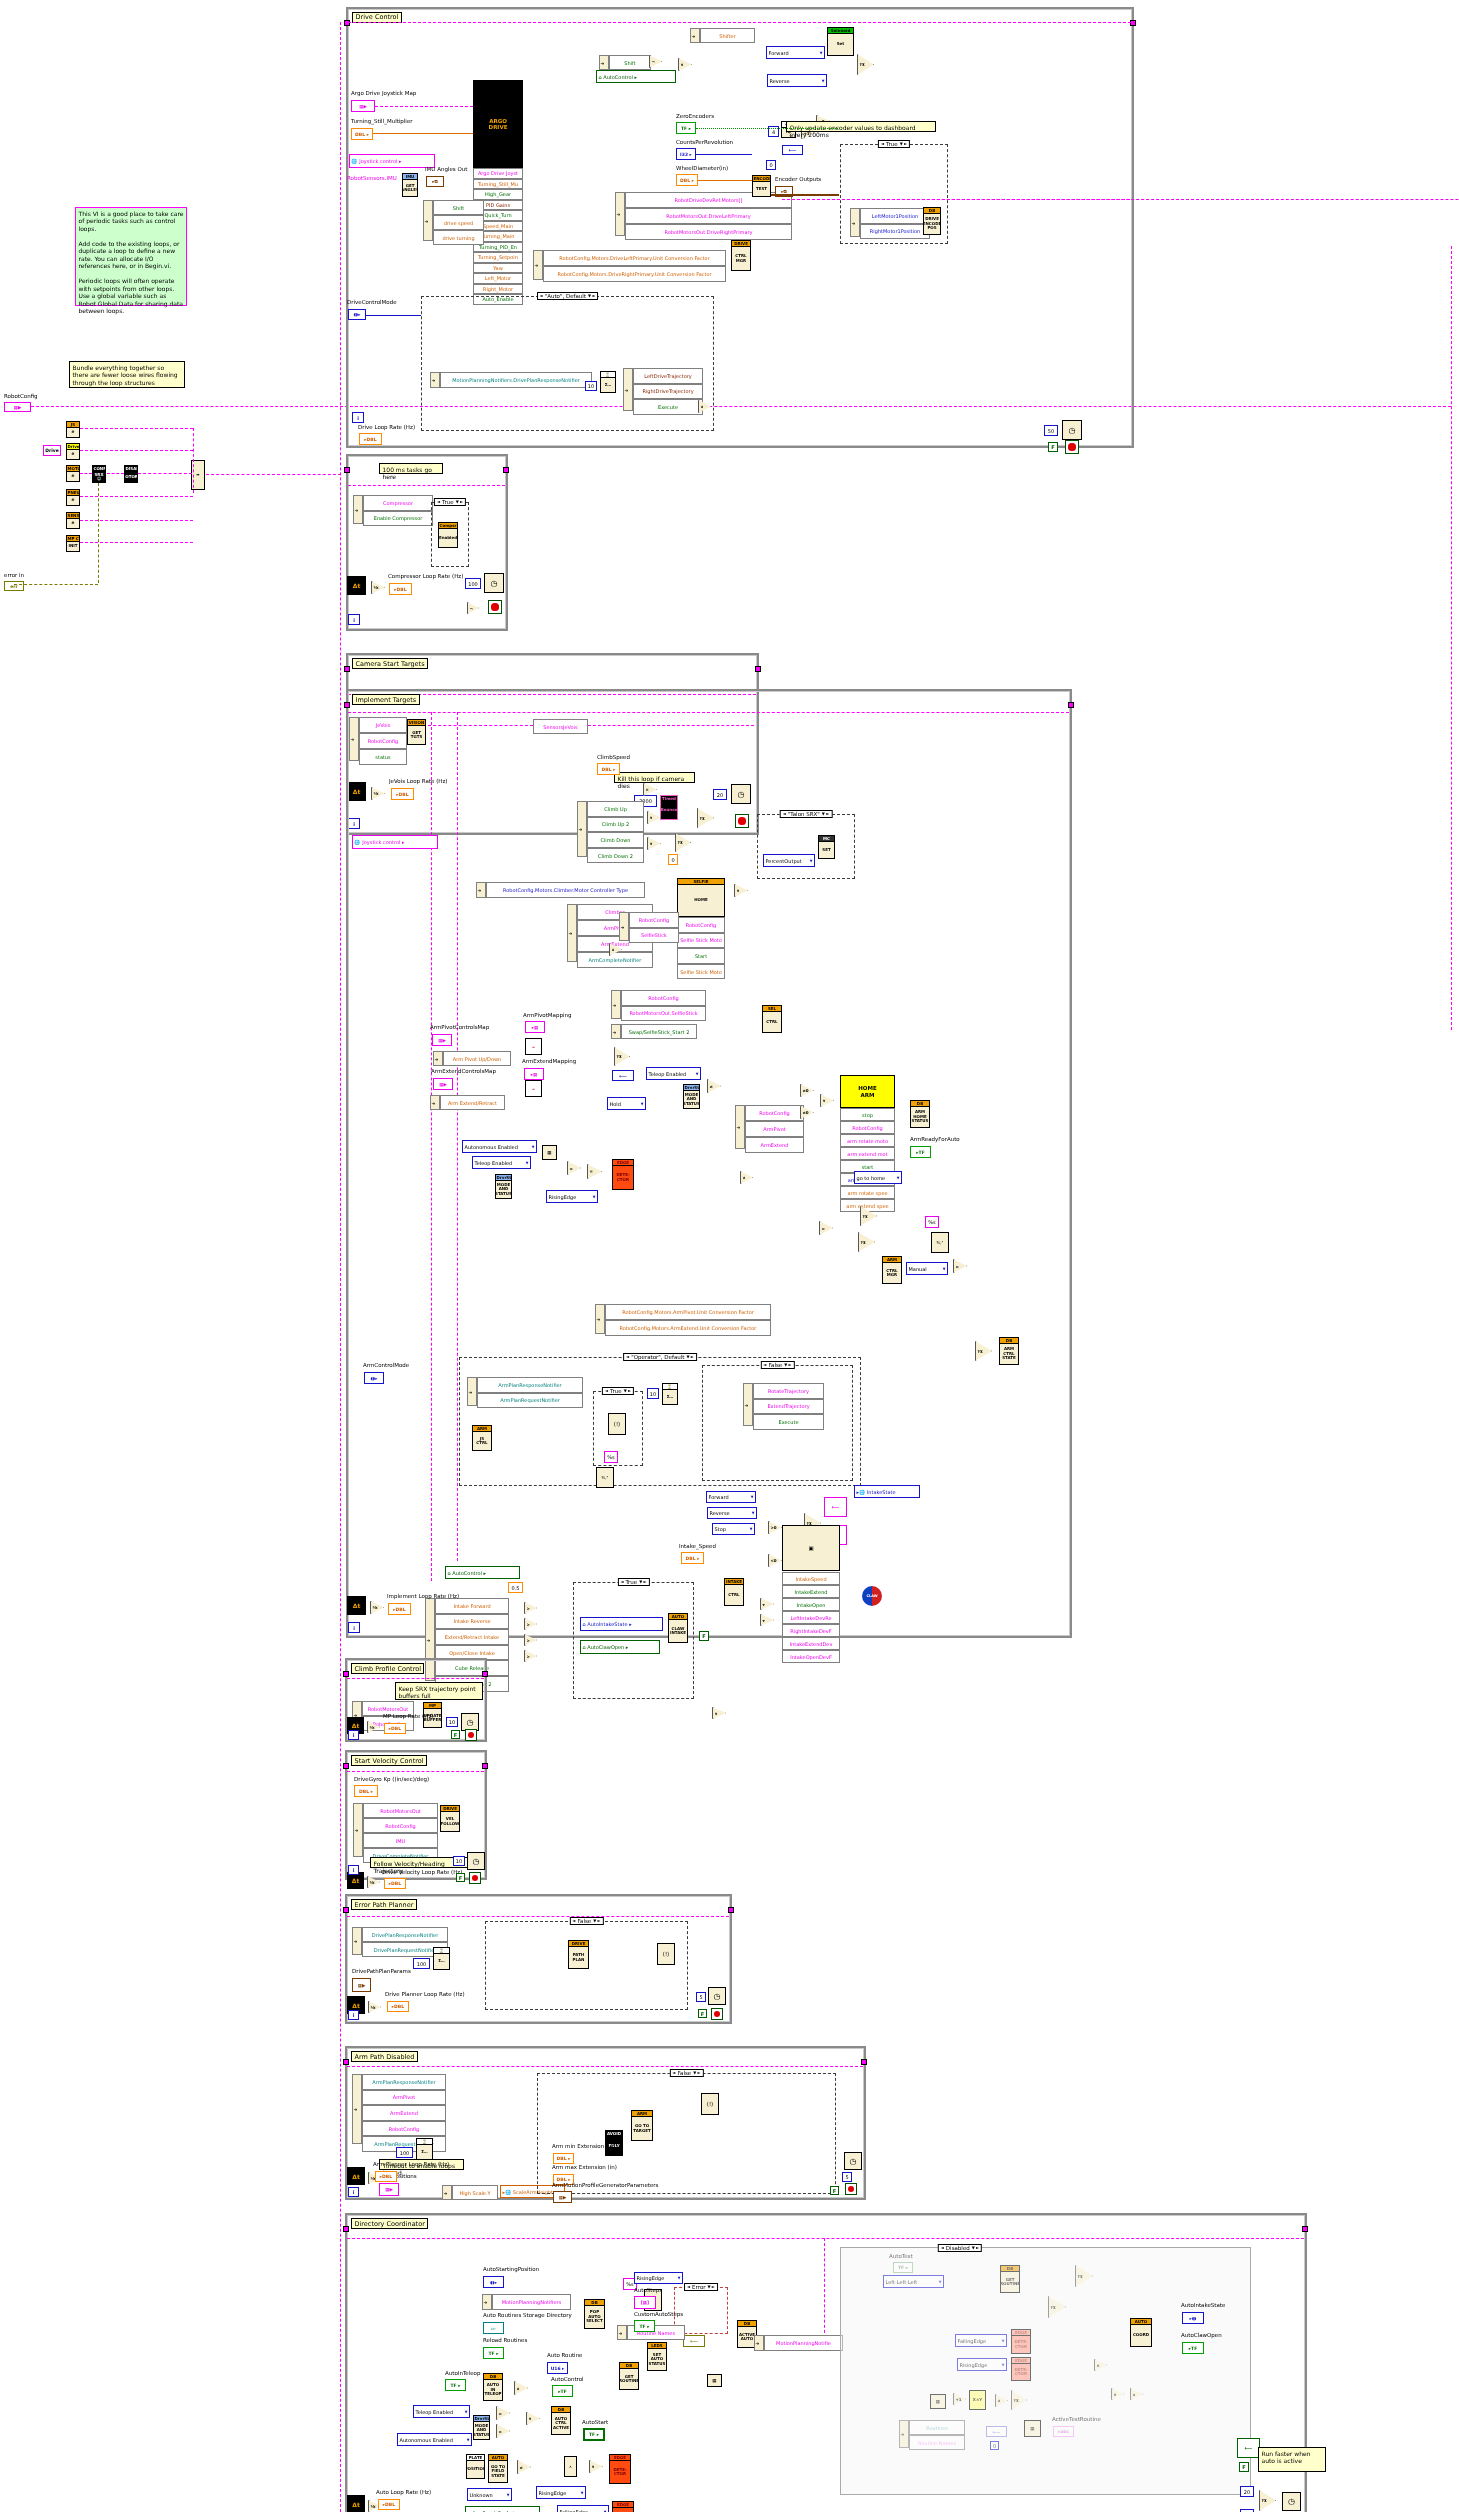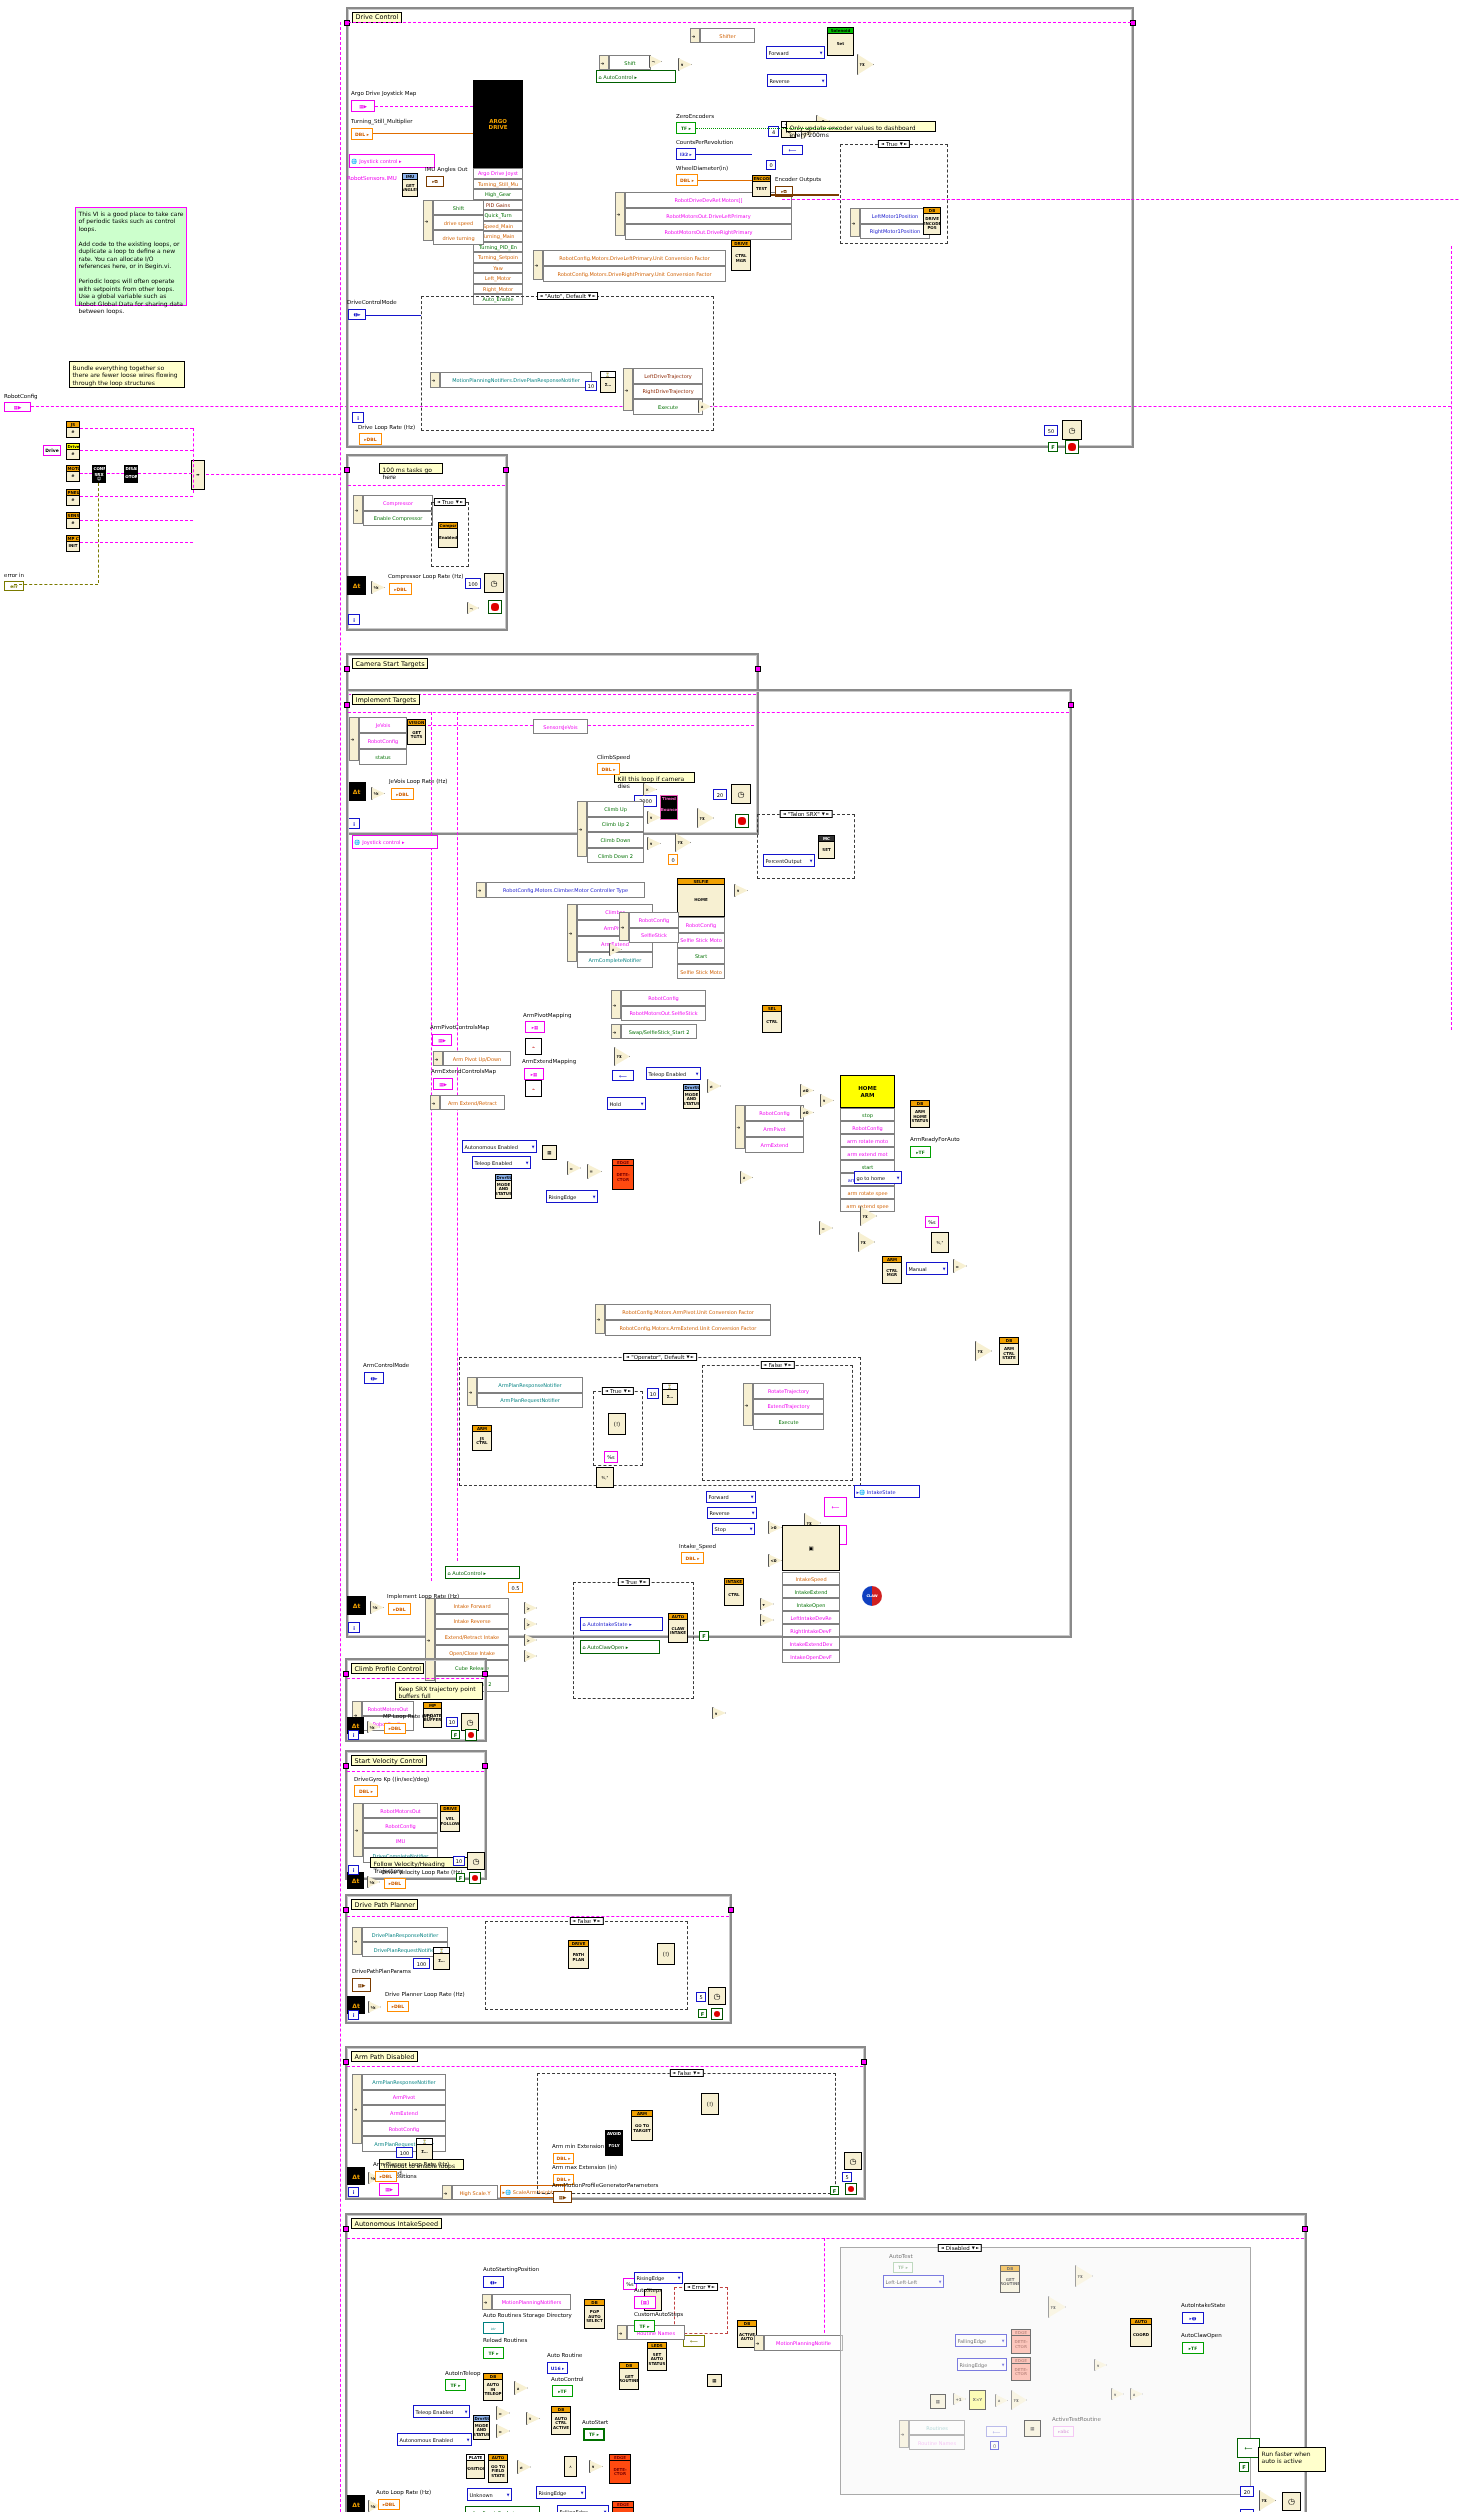--- a/index.html
+++ b/index.html
@@ -859,21 +859,21 @@
     </div>
     <div class="abs term" style="left: 384px; top: 1878px; width: 22px; height: 11px; border-width: 1.5px; border-color: rgb(255, 140, 0); color: rgb(208, 96, 0);">▸DBL</div>
     <div class="abs cnst" style="left: 453px; top: 1856px; width: 12px; height: 10px;">10</div>
     <div class="abs icon" style="left: 467px; top: 1852px; width: 18px; height: 18px; background: rgb(247, 240, 210); border: 0.5px solid rgb(0, 0, 0); font-size: 8px;">◷</div>
     <div class="abs icon" style="left: 456px; top: 1873px; width: 9px; height: 9px; background: rgb(255, 255, 255); border: 1px solid rgb(0, 96, 0); color: rgb(0, 96, 0); font-weight: bold; font-size: 5px;">F</div>
     <div class="abs icon" style="left: 469px; top: 1872px; width: 12px; height: 12px; background: rgb(255, 255, 255); border: 1px solid rgb(0, 80, 0);">
       <div style="width: 60%; height: 60%; border-radius: 50%; background: rgb(224, 0, 0);"></div>
     </div>
     <div class="abs icon" style="left: 348px; top: 1865px; width: 11px; height: 10px; background: rgb(255, 255, 255); border: 1px solid rgb(20, 20, 204); color: rgb(20, 20, 204); font-weight: bold; font-size: 5px;">i</div>
     <div class="abs loop" style="left: 345px; top: 1894px; width: 387px; height: 130px;"></div>
-    <div class="abs badge" style="left: 351px; top: 1899px;">Drive Path Planner</div>
+    <div class="abs badge" style="left: 351px; top: 1899px;">Error Path Planner</div>
     <div class="abs tunnel" style="left: 343px; top: 1907px; width: 6px; height: 6px; background: rgb(255, 0, 255);"></div>
     <div class="abs tunnel" style="left: 728px; top: 1907px; width: 6px; height: 6px; background: rgb(255, 0, 255);"></div>
     <div class="abs wire" style="left: 347px; top: 1916px; width: 382px; height: 0px; border-top: 1.5px dashed rgb(255, 0, 255);"></div>
     <div class="abs rows" style="left: 352px; top: 1927px;">
       <div class="rarrow" style="height: 26px;"></div>
       <div class="rcells" style="width: 86px;">
         <div class="rcell" style="height: 13px; color: rgb(0, 128, 128);">DrivePlanResponseNotifier</div>
         <div class="rcell" style="height: 13px; color: rgb(0, 128, 128);">DrivePlanRequestNotifier</div>
       </div>
     </div>
@@ -970,21 +970,21 @@
     <div class="abs lbl" style="left: 373px; top: 2162px;">Arm Planner Loop Rate (Hz)</div>
     <div class="abs term" style="left: 375px; top: 2171px; width: 22px; height: 11px; border-width: 1.5px; border-color: rgb(255, 140, 0); color: rgb(208, 96, 0);">▸DBL</div>
     <div class="abs cnst" style="left: 842px; top: 2172px; width: 10px; height: 10px;">5</div>
     <div class="abs icon" style="left: 844px; top: 2152px; width: 18px; height: 18px; background: rgb(247, 240, 210); border: 0.5px solid rgb(0, 0, 0); font-size: 8px;">◷</div>
     <div class="abs icon" style="left: 830px; top: 2186px; width: 9px; height: 9px; background: rgb(255, 255, 255); border: 1px solid rgb(0, 96, 0); color: rgb(0, 96, 0); font-weight: bold; font-size: 5px;">F</div>
     <div class="abs icon" style="left: 845px; top: 2183px; width: 12px; height: 12px; background: rgb(255, 255, 255); border: 1px solid rgb(0, 80, 0);">
       <div style="width: 60%; height: 60%; border-radius: 50%; background: rgb(224, 0, 0);"></div>
     </div>
     <div class="abs icon" style="left: 348px; top: 2187px; width: 11px; height: 10px; background: rgb(255, 255, 255); border: 1px solid rgb(20, 20, 204); color: rgb(20, 20, 204); font-weight: bold; font-size: 5px;">i</div>
     <div class="abs loop" style="left: 345px; top: 2213px; width: 962px; height: 314px;"></div>
-    <div class="abs badge" style="left: 351px; top: 2218px;">Autonomous IntakeSpeed</div>
+    <div class="abs badge" style="left: 351px; top: 2218px;">Directory Coordinator</div>
     <div class="abs tunnel" style="left: 343px; top: 2226px; width: 6px; height: 6px; background: rgb(255, 0, 255);"></div>
     <div class="abs tunnel" style="left: 1302px; top: 2226px; width: 6px; height: 6px; background: rgb(255, 0, 255);"></div>
     <div class="abs wire" style="left: 347px; top: 2238px; width: 957px; height: 0px; border-top: 1.5px dashed rgb(255, 0, 255);"></div>
     <div class="abs wire" style="left: 824px; top: 2238px; width: 0px; height: 100px; border-left: 1px dashed rgb(255, 0, 255);"></div>
     <div class="abs lbl" style="left: 483px; top: 2267px;">AutoStartingPosition</div>
     <div class="abs term" style="left: 483px; top: 2276px; width: 21px; height: 12px; border-width: 1.5px; border-color: rgb(20, 20, 204); color: rgb(20, 20, 204);">◖◗▸</div>
     <div class="abs rows" style="left: 482px; top: 2294px;">
       <div class="rarrow" style="height: 14px;"></div>
       <div class="rcells" style="width: 79px;">
         <div class="rcell" style="height: 14px; color: rgb(240, 0, 240);">MotionPlanningNotifiers</div>

